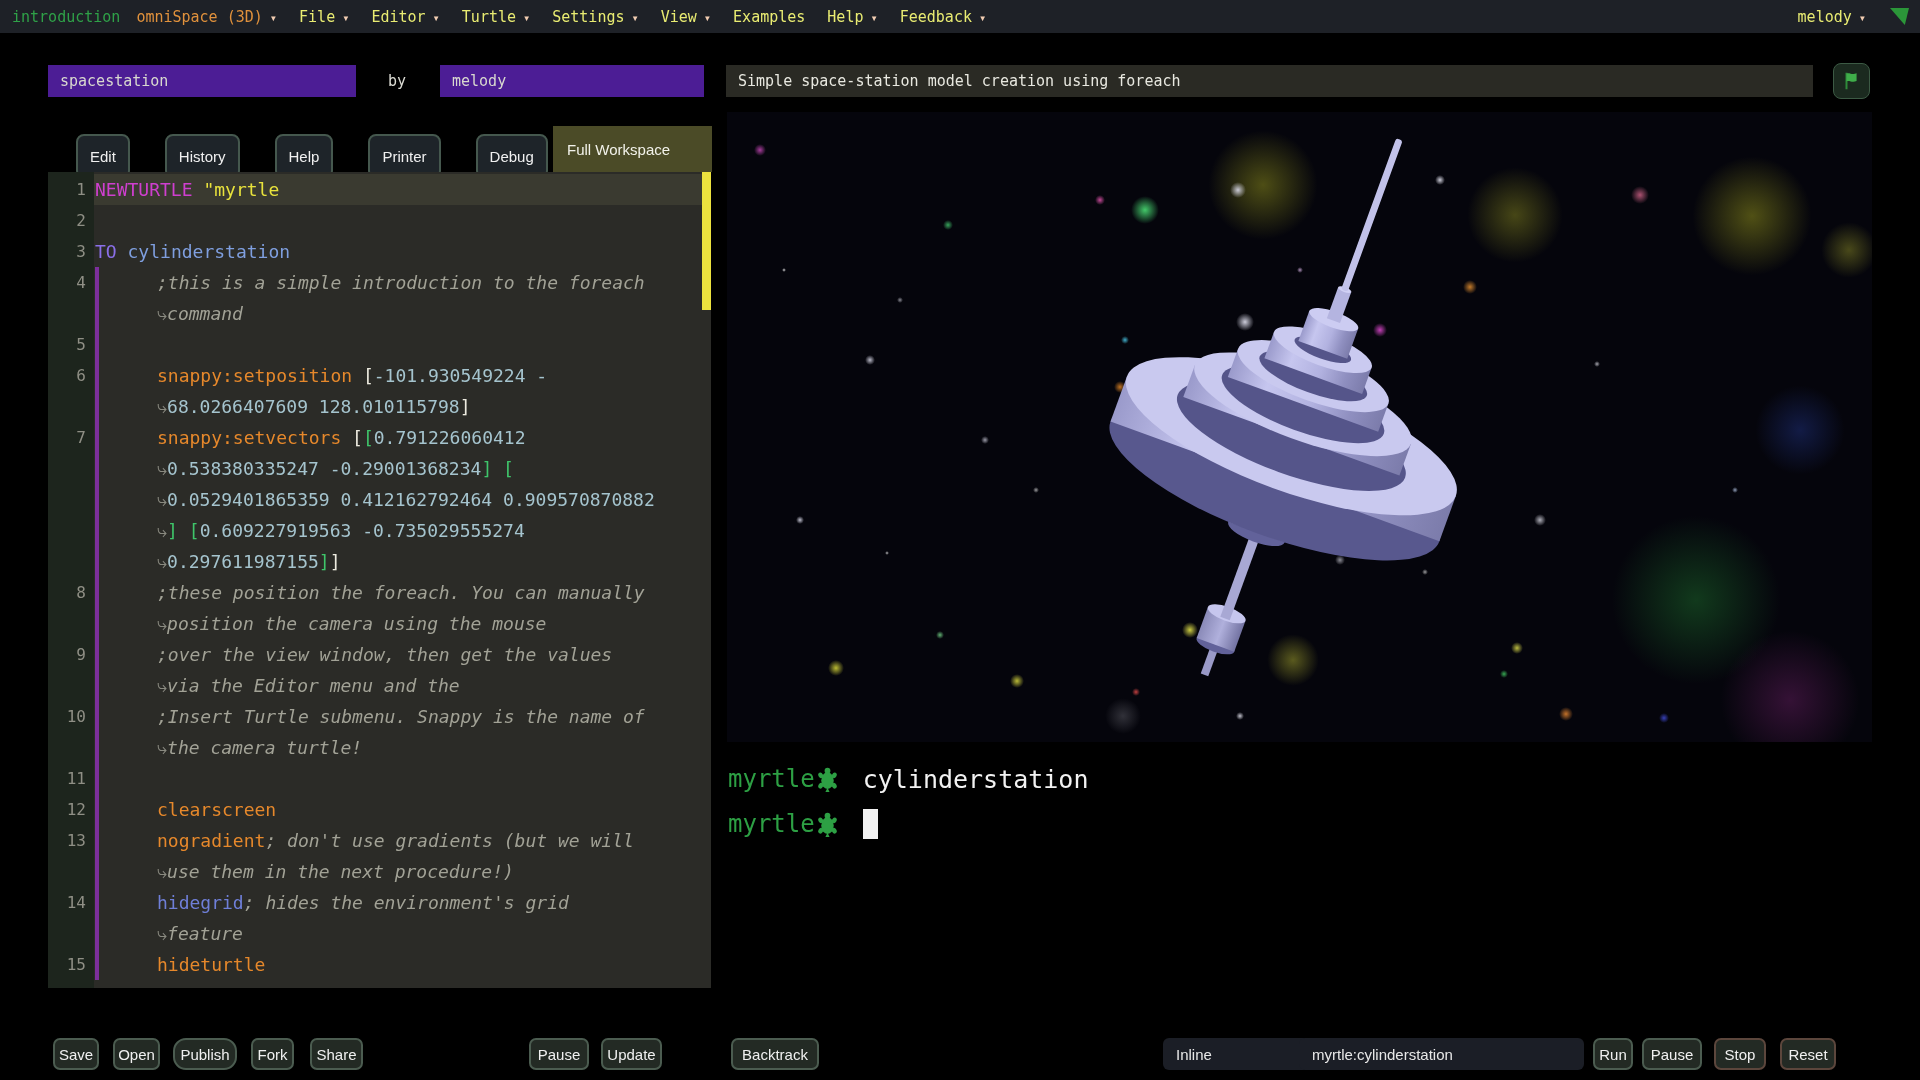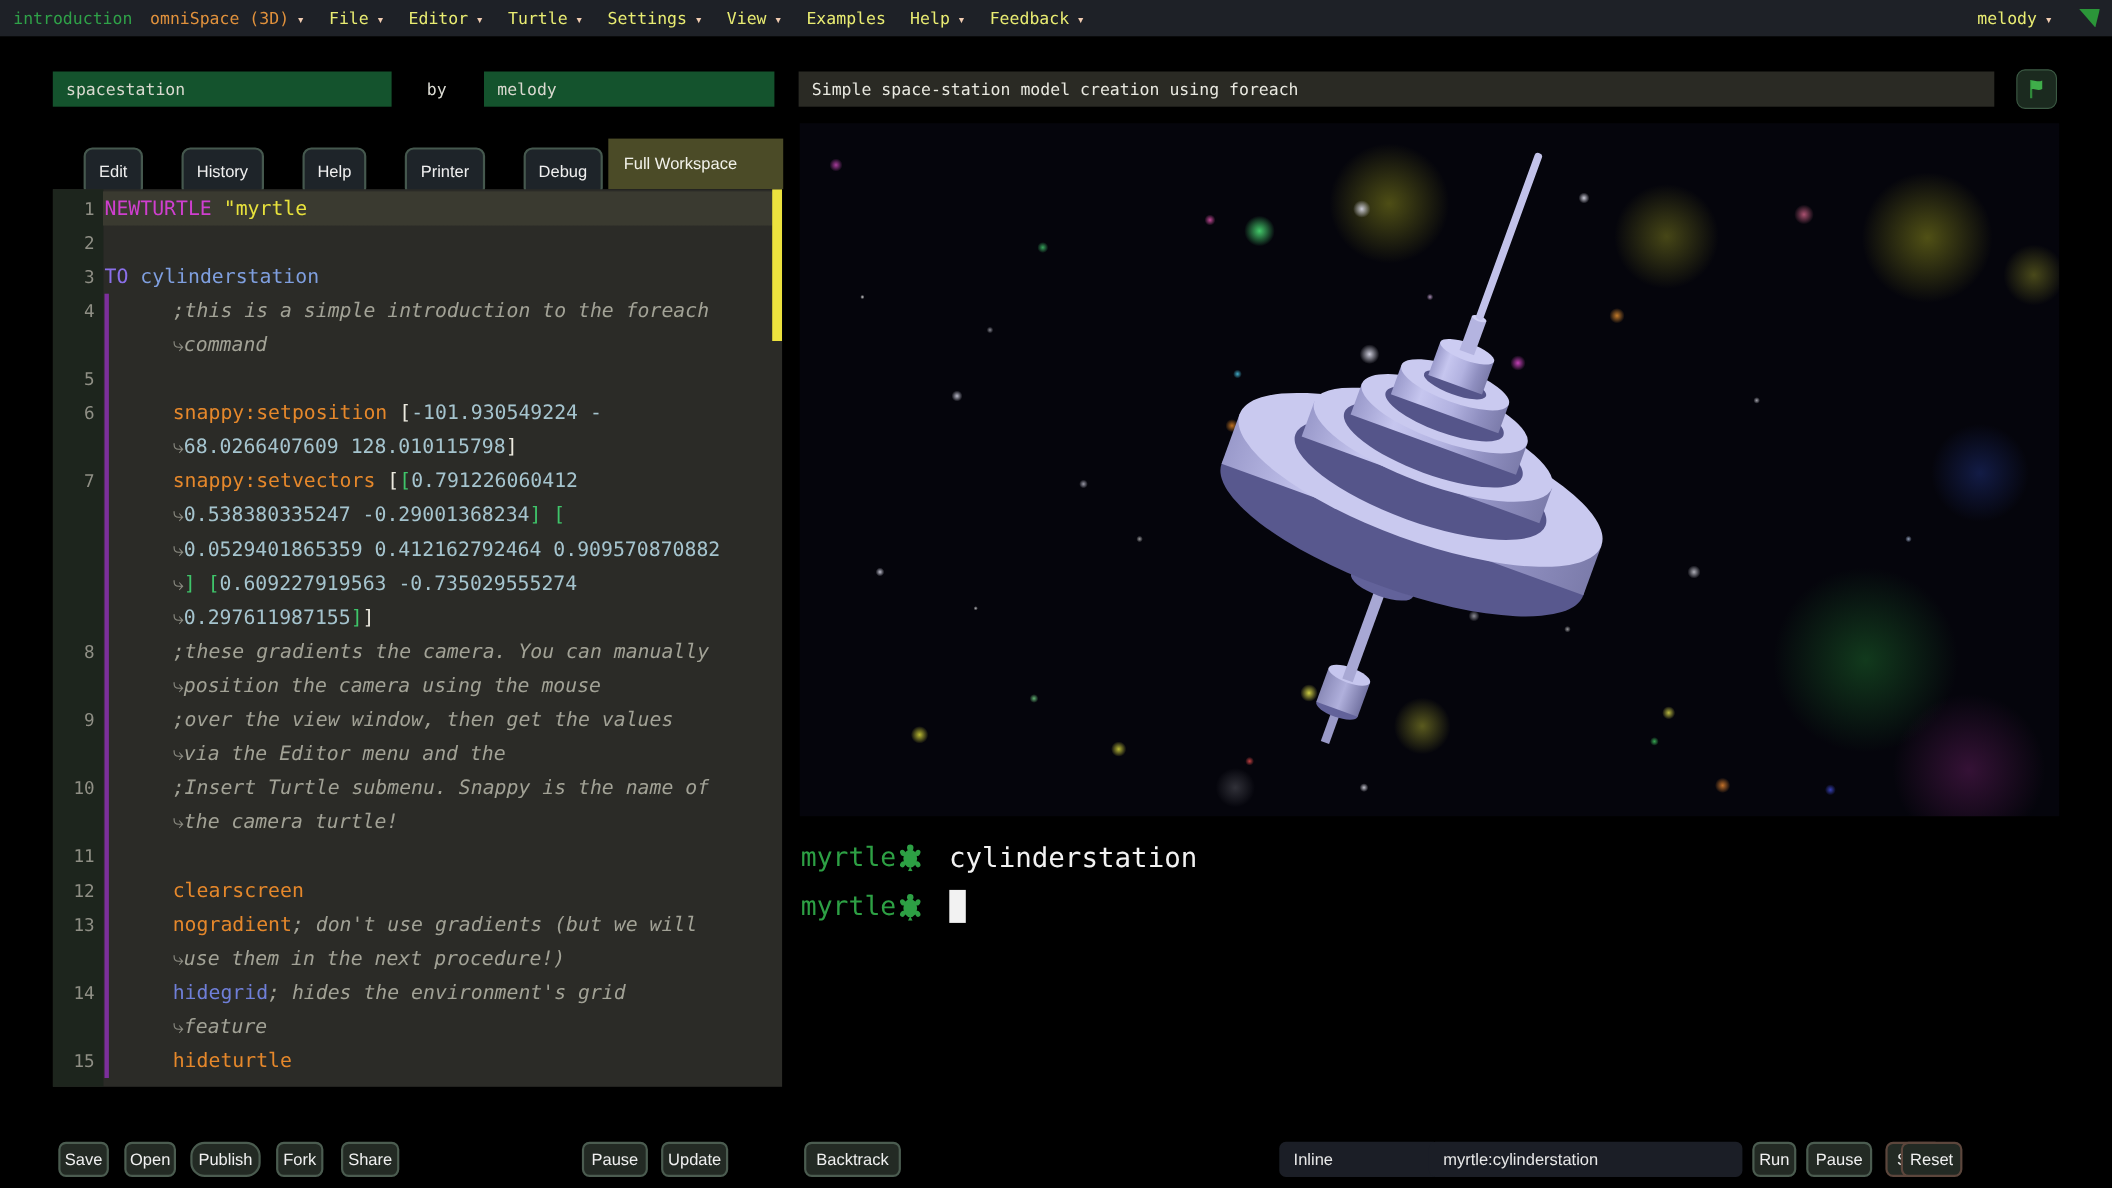--- a/index.html
+++ b/index.html
@@ -11,21 +11,21 @@
            display:flex;align-items:center;font-size:15px;}
   .brand{color:#2fa148;margin-left:12px;cursor:pointer;}
   .mi{color:#e9ec72;margin-left:22px;cursor:pointer;white-space:nowrap;}
   .mi.workspace{color:#e0913c;margin-left:16px;}
   .caret::after{content:"▾";color:#f2cdb2;font-size:12px;margin-left:7px;}
   .menu-right{margin-left:auto;display:flex;align-items:center;}
   .corner-tri{width:19px;height:17px;background:#2b9639;margin-left:24px;margin-right:11px;
               clip-path:polygon(0 0,100% 0,78% 100%);}
 
   
-  .tfield{position:absolute;height:32px;background:#14532d;border:none;outline:none;
+  .tfield{position:absolute;height:32px;background:#4c1d95;border:none;outline:none;
           color:#d9d9cf;font:15px "DejaVu Sans Mono",monospace;padding:0 12px;box-sizing:border-box;}
   #title-field{left:48px;top:65px;width:308px;}
   #by-label{position:absolute;left:388px;top:65px;height:32px;line-height:32px;color:#dcdcd4;font-size:15px;}
   #author-field{left:440px;top:65px;width:264px;}
   #desc-field{left:726px;top:65px;width:1087px;background:#2a2a24;color:#e8e8e0;}
   #flag-btn{position:absolute;left:1833px;top:63px;width:37px;height:36px;background:#1b2a1f;
             border:1.5px solid #3c5a44;border-radius:8px;display:flex;align-items:center;
             justify-content:center;cursor:pointer;padding:0;}
 
   
@@ -69,21 +69,21 @@
   
   .fbtn{position:absolute;top:1038px;height:32px;background:#232a24;border:2px solid #4b5c50;
         border-radius:7px;color:#f0f0f0;font:15px "Liberation Sans",sans-serif;box-sizing:border-box;
         display:flex;align-items:center;justify-content:center;cursor:pointer;padding:0 4px;}
   .fbtn.warn{border-color:#5c463c;text-align:center;}
   #btn-save{left:53px;width:46px;}   #btn-open{left:113px;width:47px;}
   #btn-publish{left:173px;width:64px;border-radius:13px;} #btn-fork{left:251px;width:43px;}
   #btn-share{left:310px;width:53px;} #btn-revert{left:529px;width:60px;}
   #btn-update{left:601px;width:61px;} #btn-backtrack{left:731px;width:88px;}
   #btn-run{left:1593px;width:40px;} #btn-pause{left:1642px;width:60px;}
-  #btn-stop{left:1714px;width:52px;} #btn-reset{left:1728px;width:56px;}
+  #btn-stop{left:1714px;width:52px;} #btn-reset{left:1780px;width:56px;}
   #inline-select{position:absolute;left:1163px;top:1038px;width:146px;height:32px;background:#1b1e26;
         border-radius:6px;color:#e8e8e8;font:15px "Liberation Sans",sans-serif;display:flex;
         align-items:center;padding-left:13px;box-sizing:border-box;cursor:pointer;}
   #cmd-input{position:absolute;left:1299px;top:1038px;width:285px;height:32px;background:#1b1e26;
         border:none;outline:none;border-radius:6px;color:#e8e8e8;
         font:15px "Liberation Sans",sans-serif;padding:0 13px;box-sizing:border-box;}
 </style>
 </head>
 <body>
 
@@ -176,21 +176,21 @@
       <div class="ed-row">
         <div class="gut"></div>
         <div class="codetxt ind"><span class="wm">⤷</span><span class="b2">]</span><span class="pl"> </span><span class="b2">[</span><span class="nu">0.609227919563 -0.735029555274</span></div>
       </div>
       <div class="ed-row">
         <div class="gut"></div>
         <div class="codetxt ind"><span class="wm">⤷</span><span class="nu">0.297611987155</span><span class="b2">]</span><span class="b1">]</span></div>
       </div>
       <div class="ed-row">
         <div class="gut">8</div>
-        <div class="codetxt ind"><span class="cm">;these gradients the camera. You can manually</span></div>
+        <div class="codetxt ind"><span class="cm">;these position the foreach. You can manually</span></div>
       </div>
       <div class="ed-row">
         <div class="gut"></div>
         <div class="codetxt ind"><span class="wm">⤷</span><span class="cm">position the camera using the mouse</span></div>
       </div>
       <div class="ed-row">
         <div class="gut">9</div>
         <div class="codetxt ind"><span class="cm">;over the view window, then get the values</span></div>
       </div>
       <div class="ed-row">

